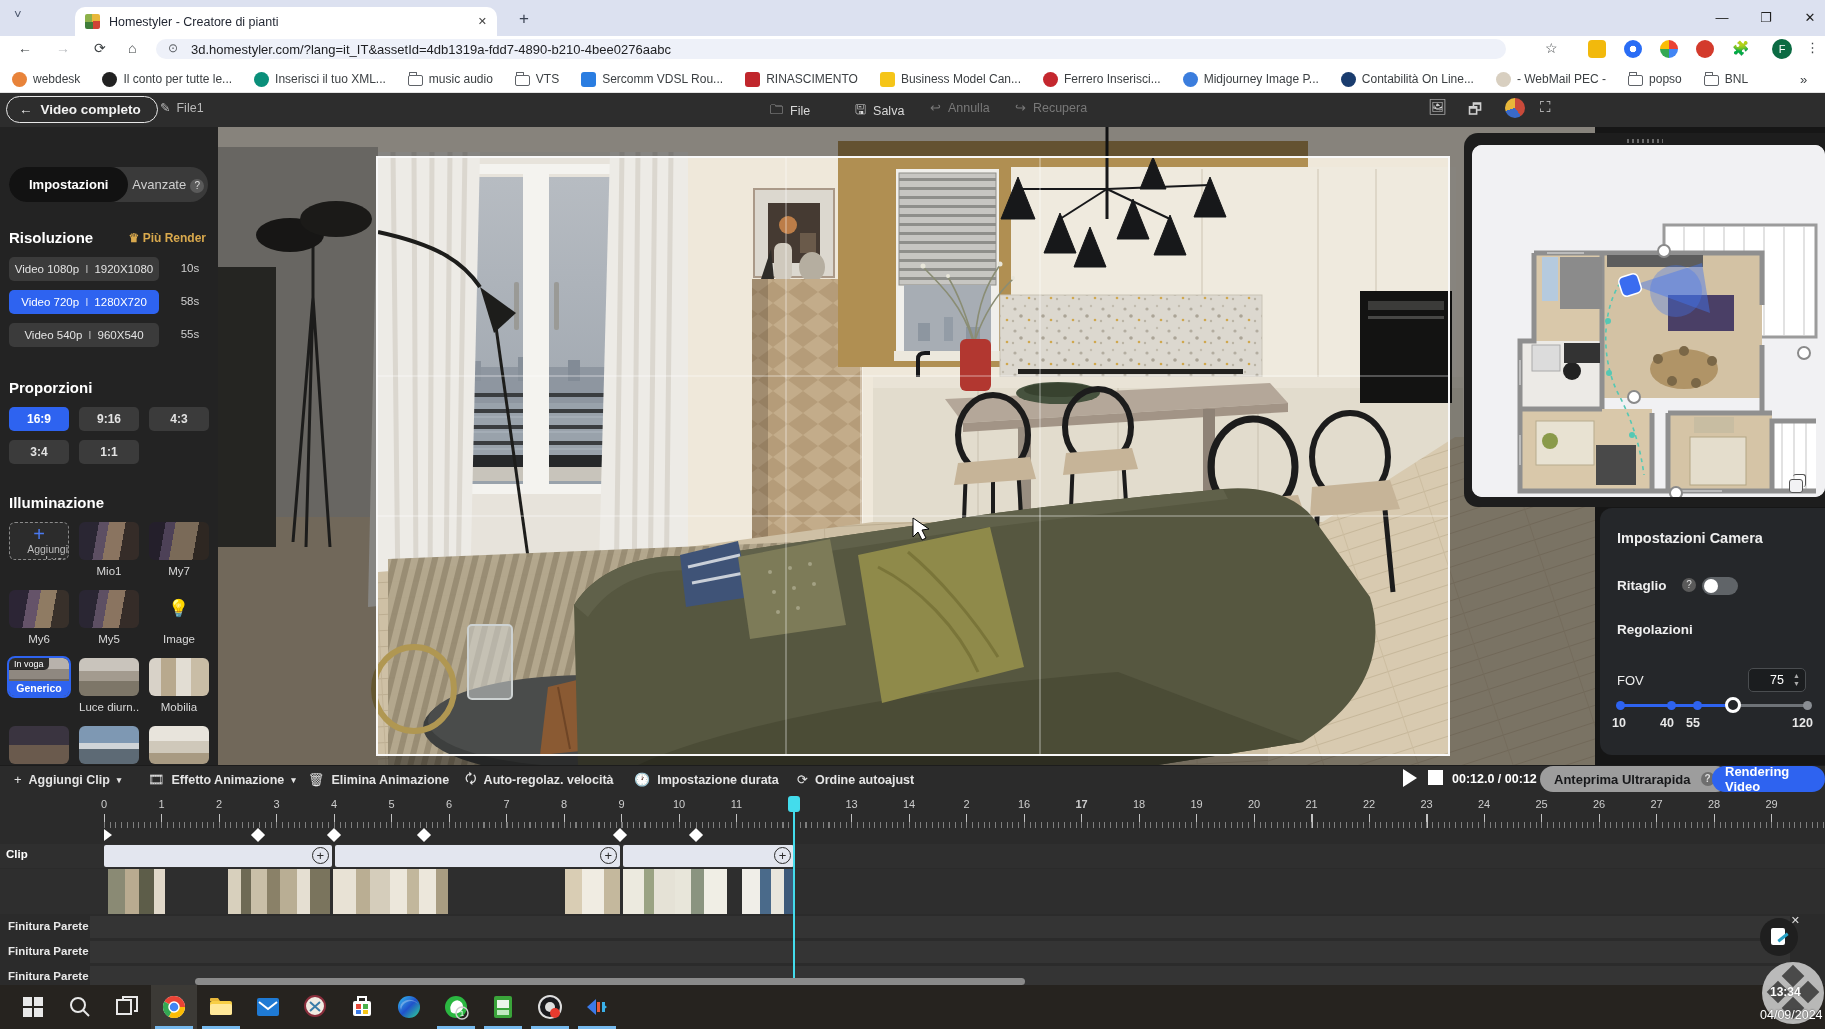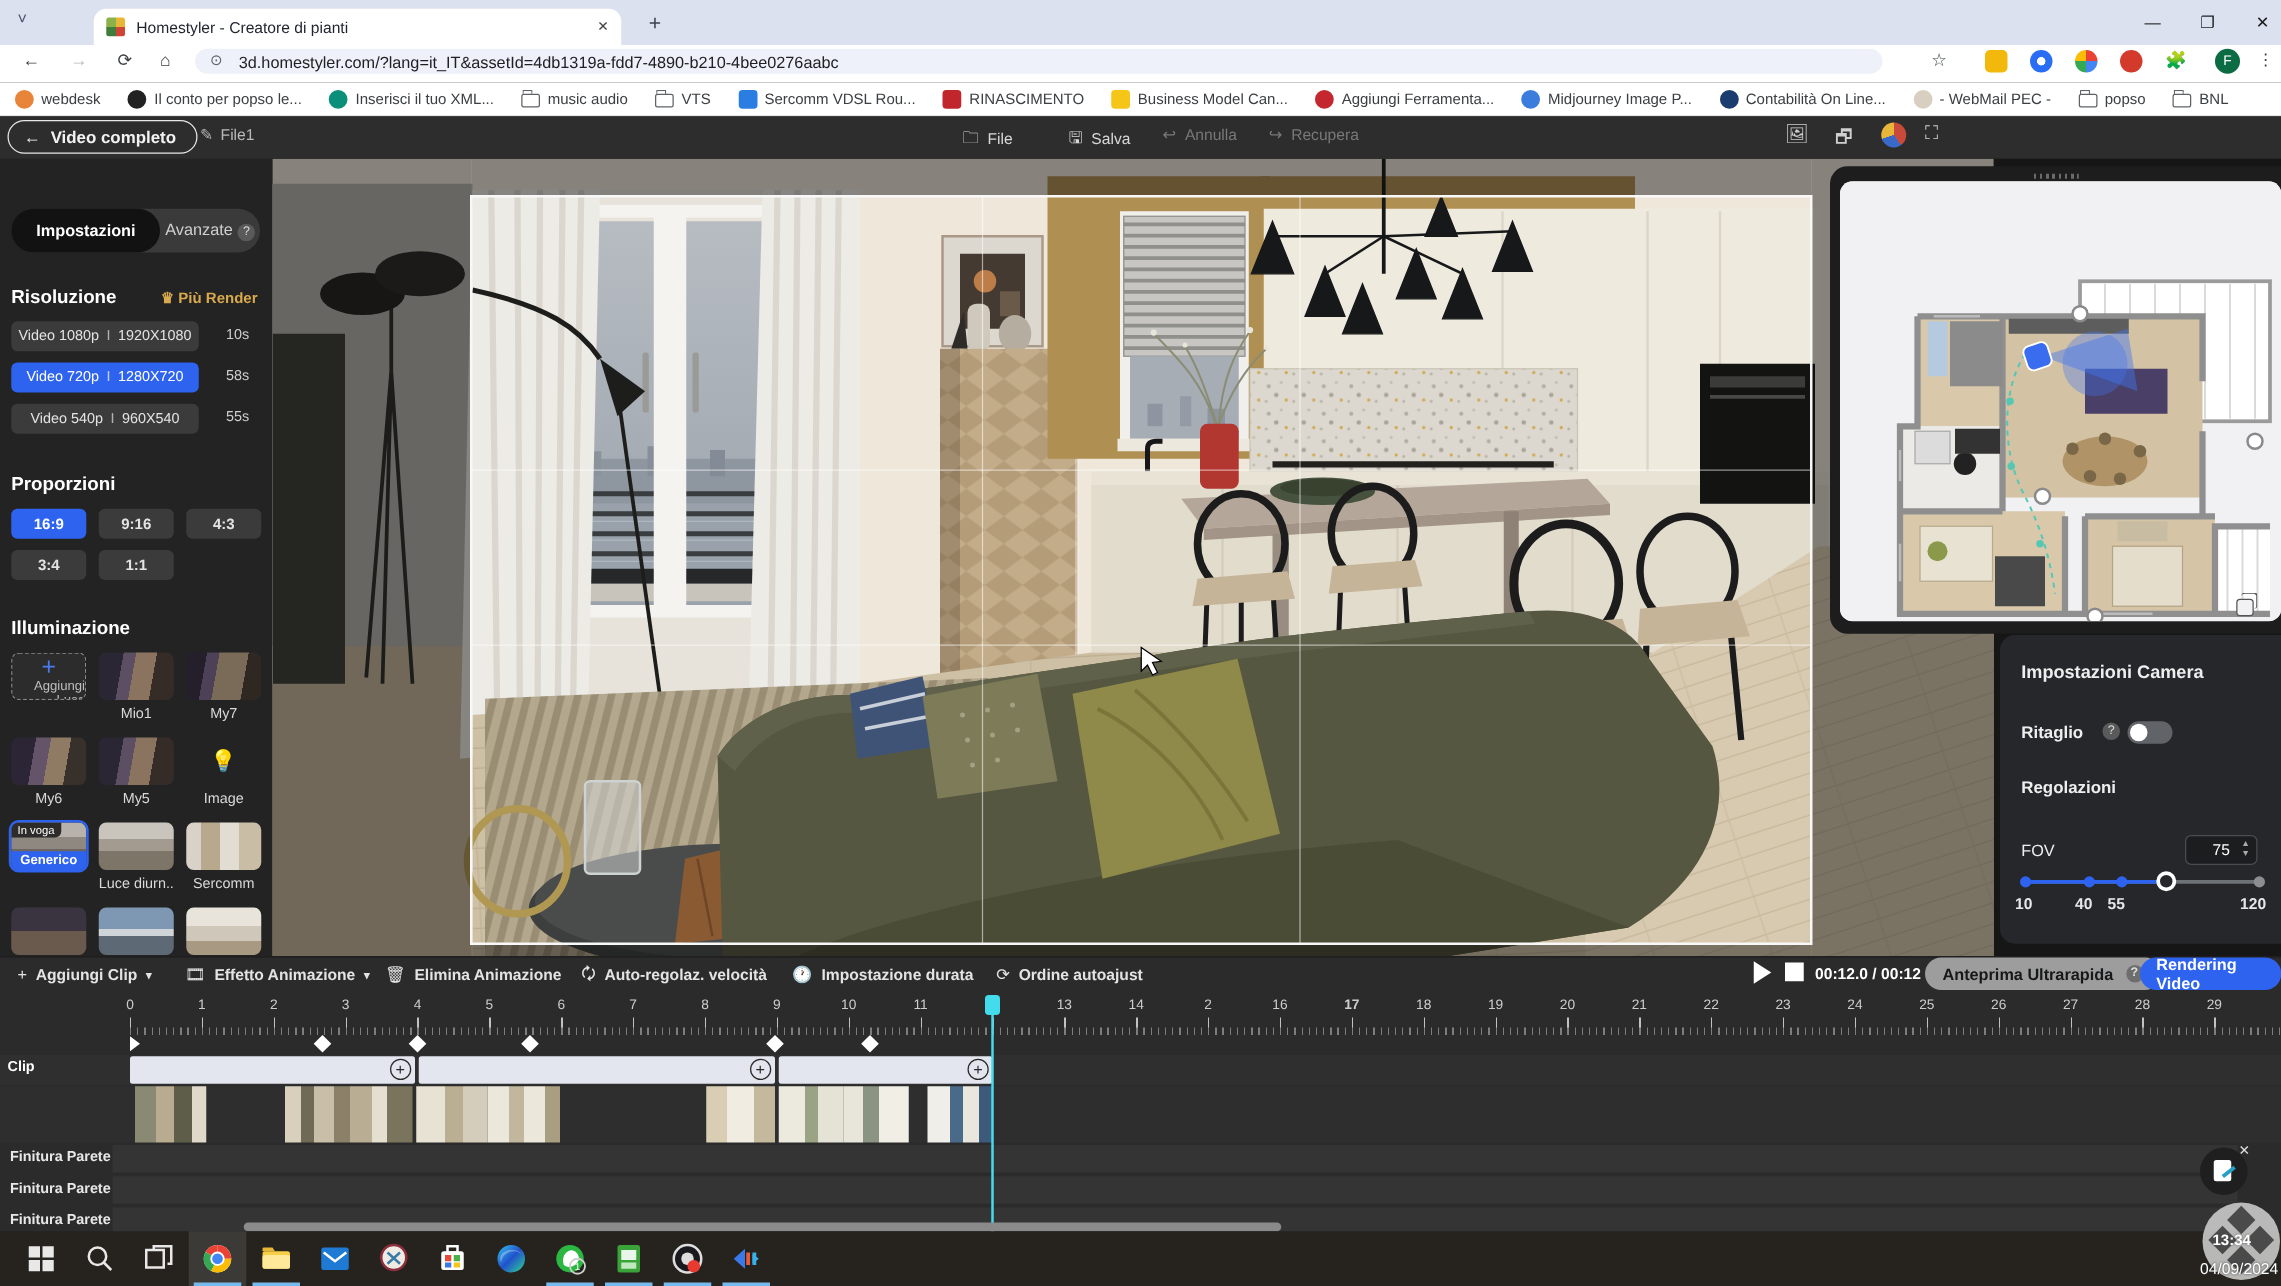--- a/index.html
+++ b/index.html
@@ -197,21 +197,21 @@
     <span class="dots3" style="left:1806px">⋮</span>
   </div>
 
   <div id="bookmarksbar">
       <div class="bm">
         <span class="bico " style="background: rgb(232, 131, 58); border-radius: 50%;"></span>
         <span class="blabel">webdesk</span>
       </div>
       <div class="bm">
         <span class="bico " style="background: rgb(34, 34, 34); border-radius: 50%;"></span>
-        <span class="blabel">Il conto per popso le...</span>
+        <span class="blabel">Il conto per tutte le...</span>
       </div>
       <div class="bm">
         <span class="bico " style="background: rgb(10, 143, 122); border-radius: 50%;"></span>
         <span class="blabel">Inserisci il tuo XML...</span>
       </div>
       <div class="bm">
         <span class="bico folder"></span>
         <span class="blabel">music audio</span>
       </div>
       <div class="bm">
@@ -225,21 +225,21 @@
       <div class="bm">
         <span class="bico " style="background: rgb(192, 38, 44);"></span>
         <span class="blabel">RINASCIMENTO</span>
       </div>
       <div class="bm">
         <span class="bico " style="background: rgb(245, 197, 24);"></span>
         <span class="blabel">Business Model Can...</span>
       </div>
       <div class="bm">
         <span class="bico " style="background: rgb(196, 39, 46); border-radius: 50%;"></span>
-        <span class="blabel">Aggiungi Ferramenta...</span>
+        <span class="blabel">Ferrero Inserisci...</span>
       </div>
       <div class="bm">
         <span class="bico " style="background: rgb(59, 125, 221); border-radius: 50%;"></span>
         <span class="blabel">Midjourney Image P...</span>
       </div>
       <div class="bm">
         <span class="bico " style="background: rgb(26, 60, 110); border-radius: 50%;"></span>
         <span class="blabel">Contabilità On Line...</span>
       </div>
       <div class="bm">
@@ -359,21 +359,21 @@
             <div class="badge">In voga</div>
             <div class="bluestrip">Generico 2.0</div>
           </div>
         </div>
         <div class="lightcell" style="left: 79px; top: 531px;">
           <div class="lthumb ph6"></div>
           <div class="llabel">Luce diurn...</div>
         </div>
         <div class="lightcell" style="left: 149px; top: 531px;">
           <div class="lthumb ph7"></div>
-          <div class="llabel">Sercomm</div>
+          <div class="llabel">Mobilia</div>
         </div>
         <div class="lightcell" style="left: 9px; top: 599px;">
           <div class="lthumb ph8"></div>
         </div>
         <div class="lightcell" style="left: 79px; top: 599px;">
           <div class="lthumb ph9"></div>
         </div>
         <div class="lightcell" style="left: 149px; top: 599px;">
           <div class="lthumb ph10"></div>
         </div>

